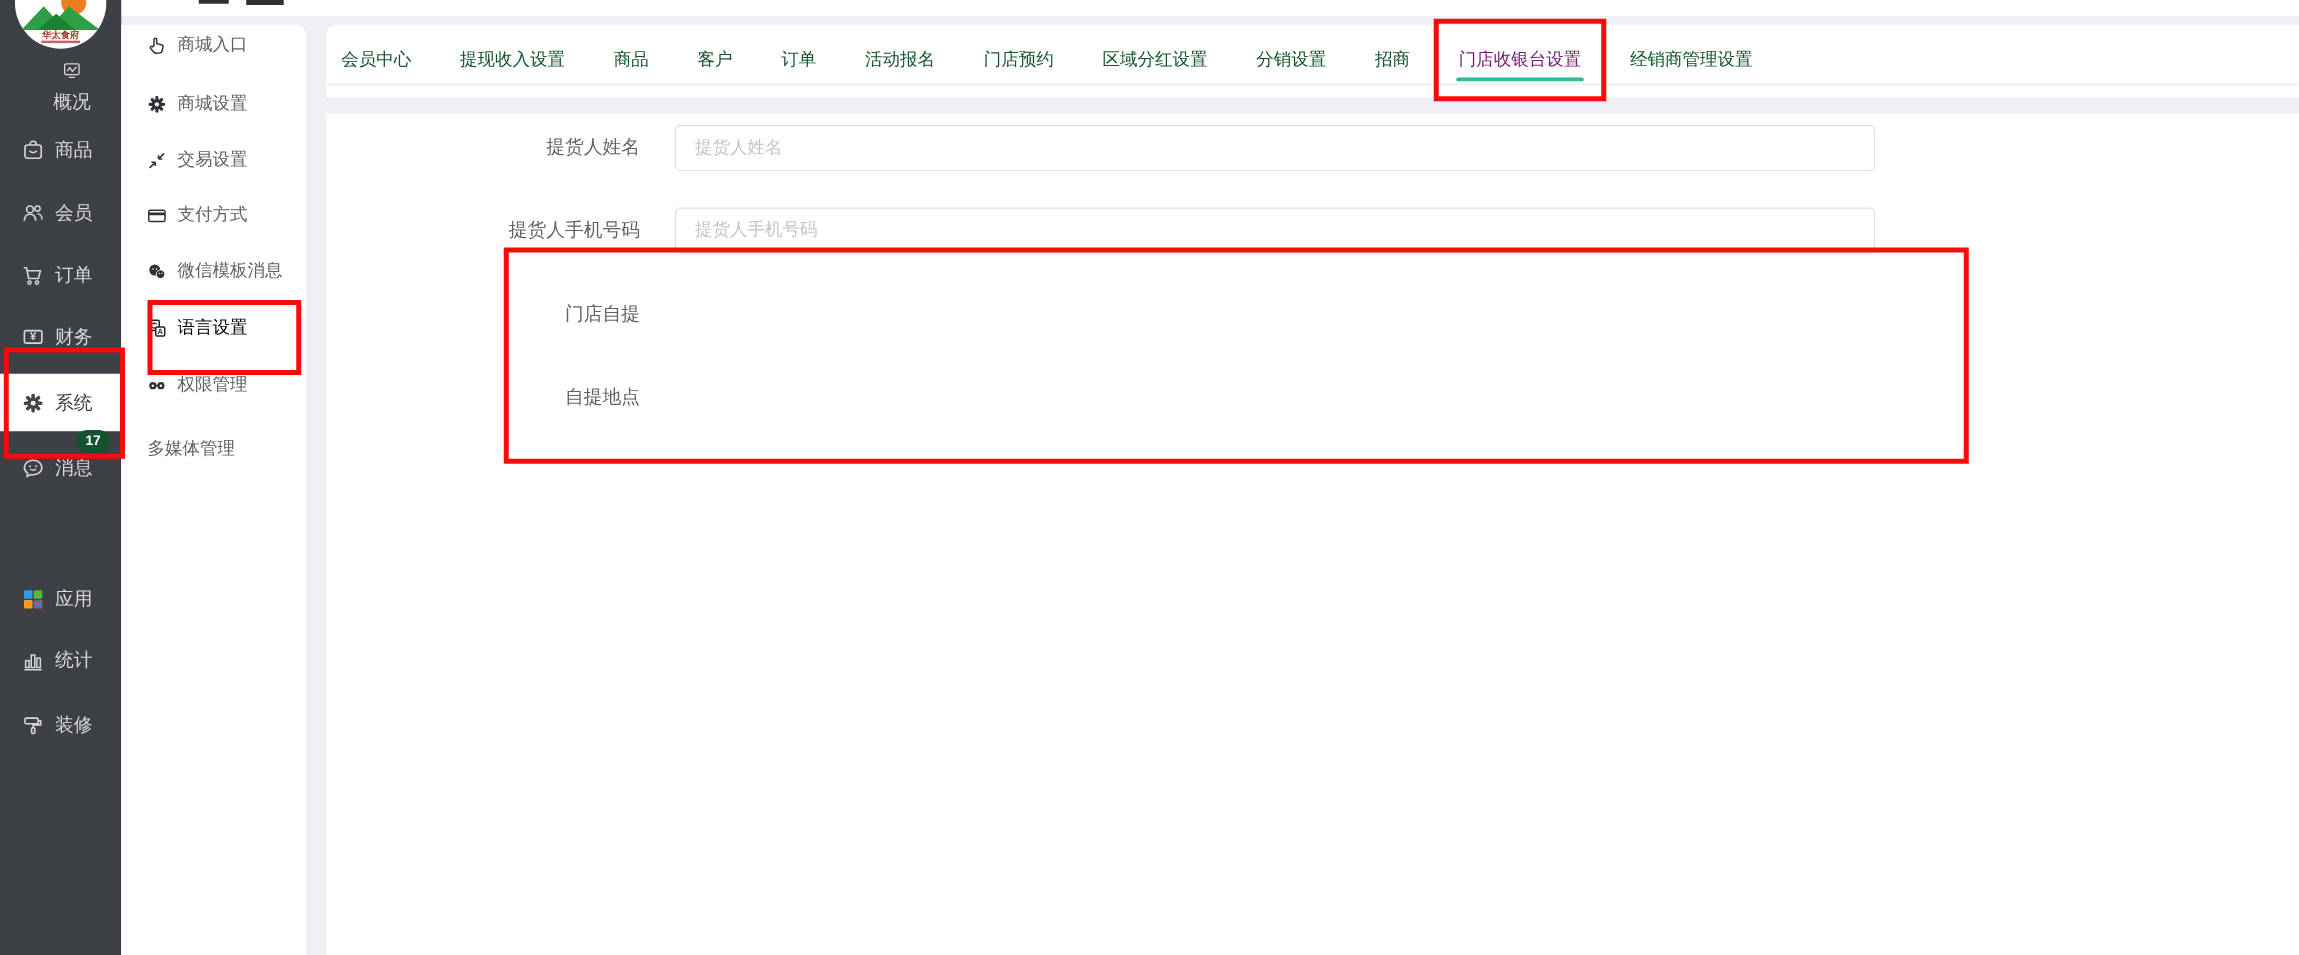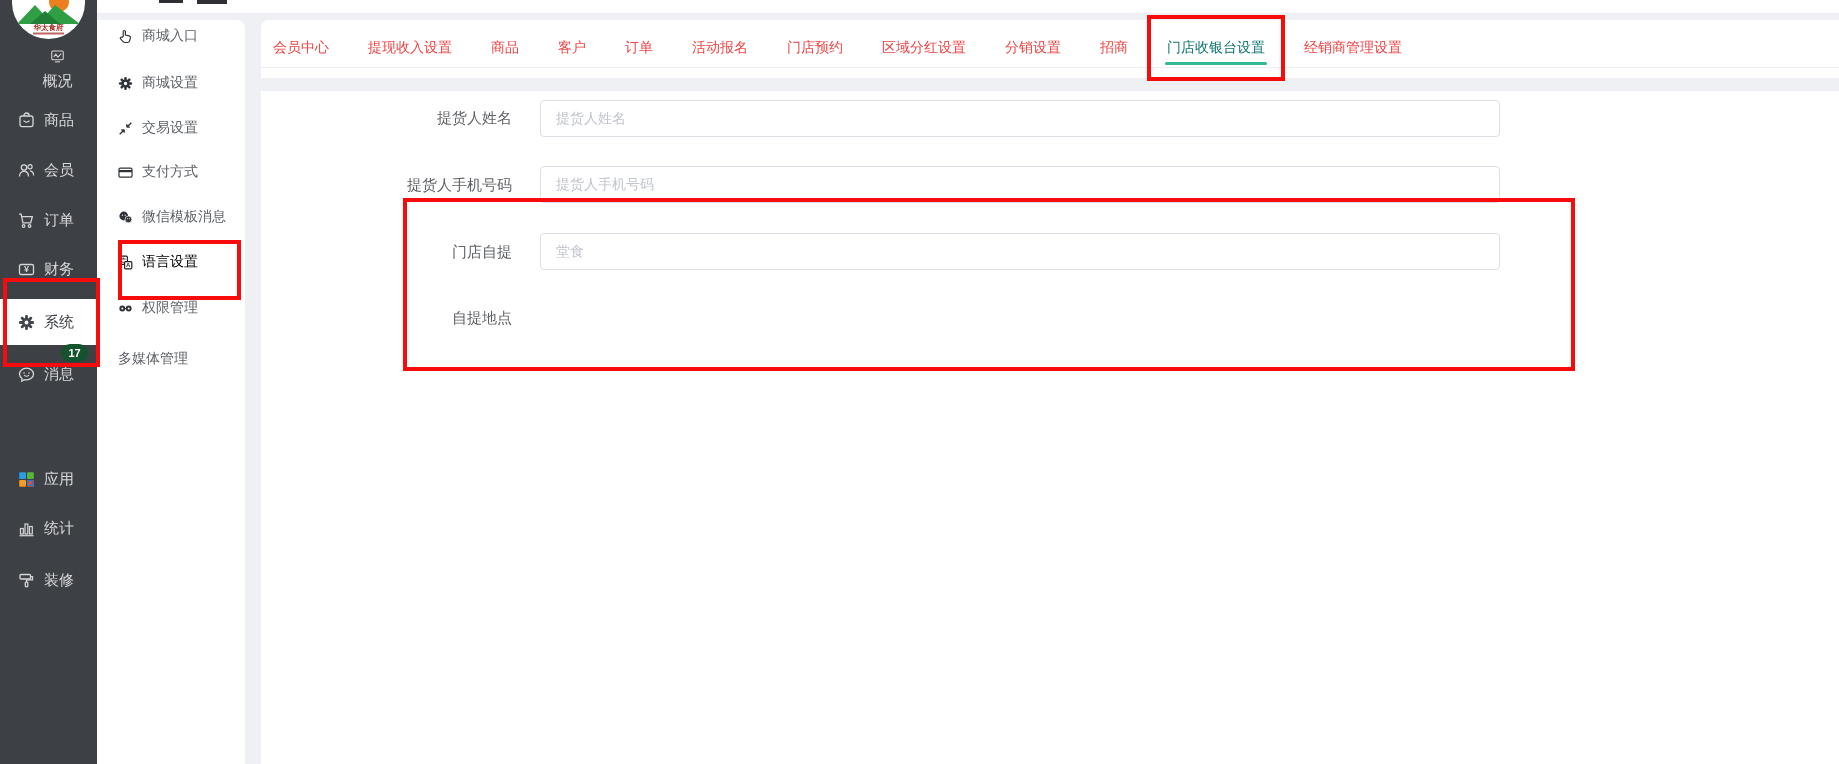--- a/index.html
+++ b/index.html
@@ -20,22 +20,22 @@
   
   .header-strip{position:absolute;left:97px;top:0;right:0;height:13px;background:#fff;z-index:1;}
   .gray-band-h{position:absolute;left:97px;top:13px;right:0;height:7px;background:#eef0f3;z-index:1;}
   .frag{position:absolute;background:#2e3033;z-index:3;}
   .submenu-card{position:absolute;left:97px;top:20px;width:148px;height:744px;background:#fff;border-top-right-radius:8px;z-index:2;}
   .sub-item{position:absolute;left:21px;display:flex;align-items:center;gap:9px;font-size:14px;color:#5d6166;height:22px;cursor:pointer;white-space:nowrap;}
   .sub-item.active{color:#000000;font-weight:500;}
   
   .tab-card{position:absolute;left:261px;top:20px;right:0;height:58px;background:#fff;border-top-left-radius:8px;z-index:2;}
   .tabs-row{position:absolute;left:12px;top:17px;display:flex;gap:39px;}
-  .tab{position:relative;font-size:14px;line-height:20px;color:#ef4444;cursor:pointer;white-space:nowrap;}
-  .tab.active{color:#0f766e;}
+  .tab{position:relative;font-size:14px;line-height:20px;color:#14532d;cursor:pointer;white-space:nowrap;}
+  .tab.active{color:#701a75;}
   .tab.active::after{content:"";position:absolute;left:-2px;right:-2px;bottom:-8px;height:3px;border-radius:2px;background:#30ba97;}
   .tabs-divider{position:absolute;left:0;right:0;top:47px;height:1px;background:#ebedf1;}
   .form-card{position:absolute;left:261px;top:91px;right:0;bottom:0;background:#fff;z-index:2;font-family:Liberation Serif, serif;}
   .f-label{position:absolute;left:61px;width:190px;text-align:right;font-size:15px;color:#5f6266;line-height:20px;}
   .f-input{position:absolute;left:279px;width:960px;height:37px;border:1px solid #dcdfe6;border-radius:4px;
     box-sizing:border-box;padding:0 15px;font-size:14px;color:#606266;background:#fff;outline:none;font-family:inherit;}
   .f-input::placeholder{color:#c0c4cc;opacity:1;}
   
   .anno{position:absolute;border:4px solid #f70b0b;box-sizing:border-box;z-index:40;pointer-events:none;}
 </style>
@@ -258,20 +258,19 @@
   </div>
   <div class="tabs-divider"></div>
 </div>
 
 <div class="form-card">
   <span class="f-label" style="top:17px;">提货人姓名</span>
   <input class="f-input" style="top: 9px;" value="" placeholder="提货人姓名">
   <span class="f-label" style="top:84px;">提货人手机号码</span>
   <input class="f-input" style="top: 75px;" value="" placeholder="提货人手机号码">
   <span class="f-label" style="top:151px;">门店自提</span>
-  <input class="f-input" style="top: 142px;" value="" placeholder="堂食">
   <span class="f-label" style="top:217px;">自提地点</span>
 </div>
 
 <div class="anno" style="left:3px;top:278px;width:97px;height:89px;"></div>
 <div class="anno" style="left:118px;top:240px;width:123px;height:60px;"></div>
 <div class="anno" style="left:1147px;top:15px;width:138px;height:66px;"></div>
 <div class="anno" style="left:403px;top:198px;width:1172px;height:173px;"></div>
 
 </body></html>

